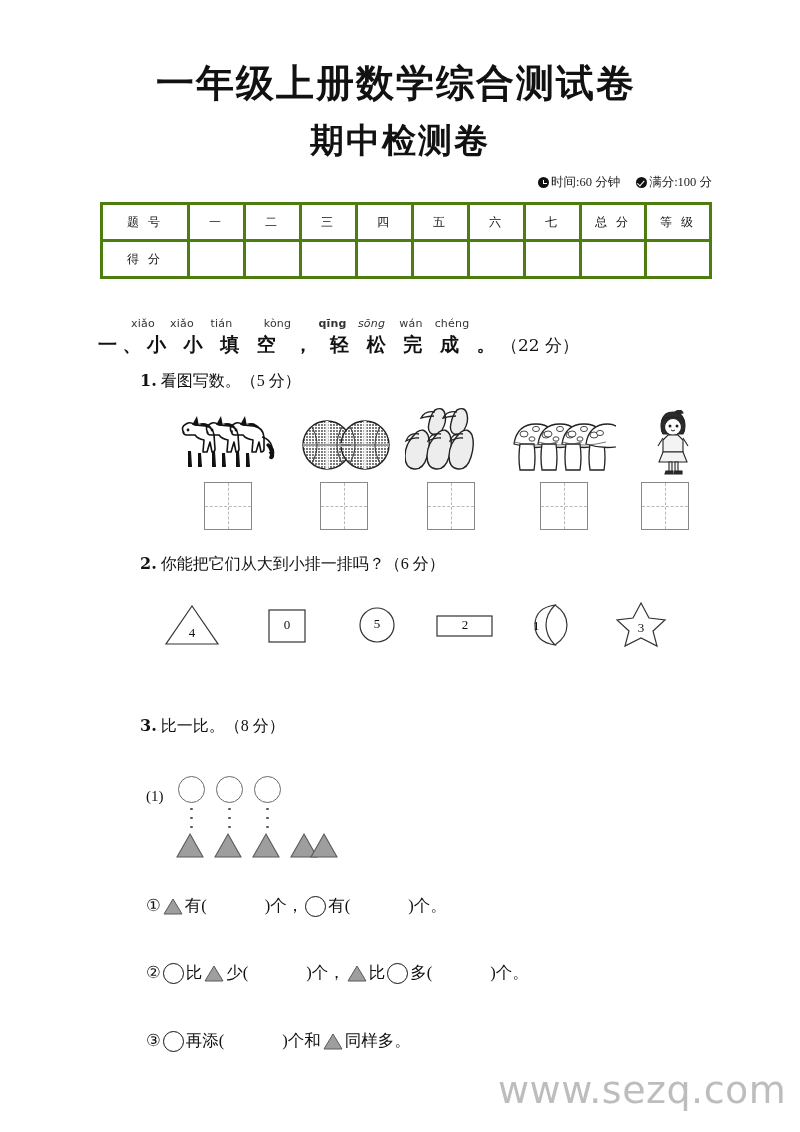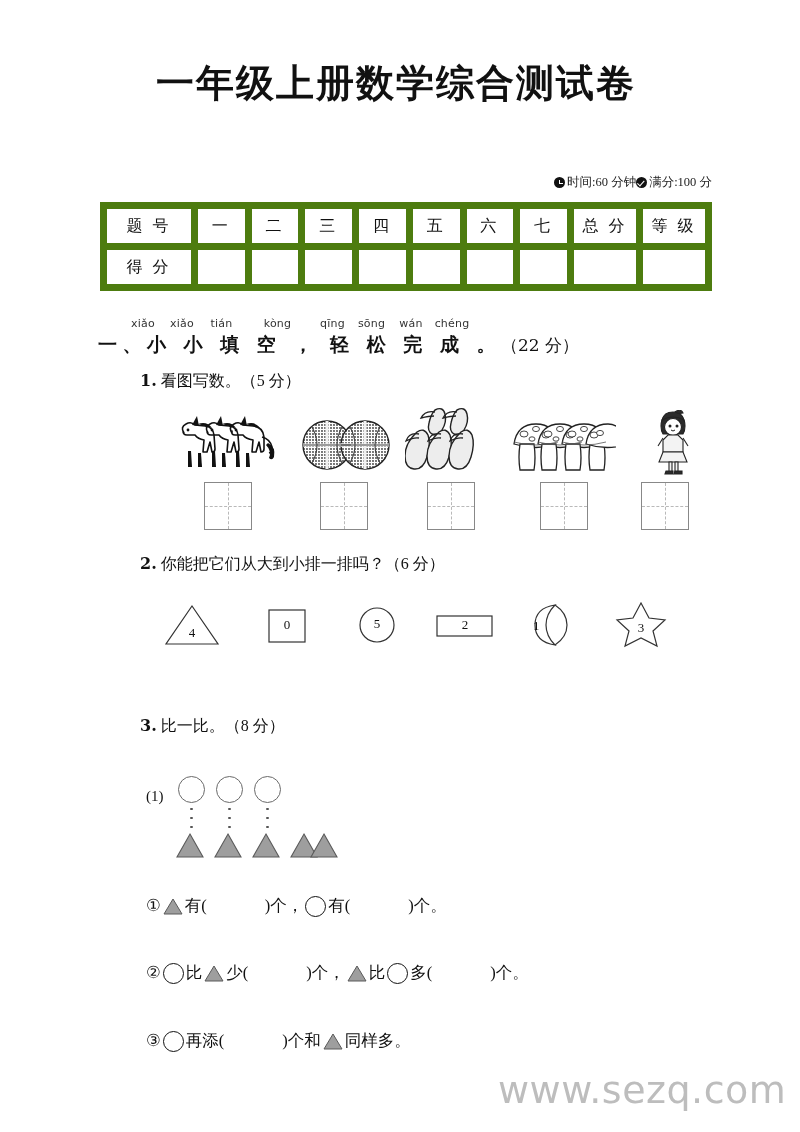--- a/index.html
+++ b/index.html
@@ -51,20 +51,21 @@
 
   
   .meta-line {
     position: absolute;
     top: 174px;
     right: 88px;
     font-size: 12.5px;
     color: #222;
     display: flex;
     align-items: center;
+    gap: 16px;
     font-family: "Liberation Serif", serif;
   }
   .meta-item { display: flex; align-items: center; gap: 2px; white-space: nowrap; }
   .ico-clock, .ico-check {
     display: inline-block;
     width: 11px; height: 11px;
     border-radius: 50%;
     background: #111;
     position: relative;
     flex: 0 0 auto;
@@ -96,25 +97,25 @@
   
   .score-table {
     position: absolute;
     left: 100px;
     top: 202px;
     width: 612px;
     border-collapse: collapse;
     table-layout: fixed;
   }
   .score-table td {
-    border: 7px solid #4d7c0f;
+    border: 3px solid #4d7c0f;
     height: 34px;
     text-align: center;
     vertical-align: middle;
-    font-size: 16px;
+    font-size: 12px;
     font-family: "Liberation Serif", "DejaVu Serif", serif;
     color: #111;
     letter-spacing: 3px;
     padding: 0;
   }
   .score-table td.lbl { width: 84px; }
   .score-table td.wide { width: 62px; }
 
   
   .section-head {
@@ -131,22 +132,22 @@
     font-family: "DejaVu Sans", "Liberation Sans", sans-serif;
     letter-spacing: 0.2px;
     height: 14px;
     padding-left: 26px;
   }
   .pinyin-row span { display: inline-block; text-align: center; }
   .pinyin-row .p1 { width: 38px; }
   .pinyin-row .p2 { width: 40px; }
   .pinyin-row .p3 { width: 39px; }
   .pinyin-row .p4 { width: 73px; }
-  .pinyin-row .p5 { width: 37px; }
-  .pinyin-row .p6 { width: 41px; }
+  .pinyin-row .p5 { width: 37px; font-weight: bold; }
+  .pinyin-row .p6 { width: 41px; font-style: italic; }
   .pinyin-row .p7 { width: 38px; }
   .pinyin-row .p8 { width: 44px; }
   .section-title {
     font-size: 19px;
     font-weight: 700;
     letter-spacing: 5.5px;
     color: #111;
     font-family: "DejaVu Serif", "Liberation Serif", serif;
     white-space: nowrap;
     margin-top: 1px;
@@ -267,20 +268,21 @@
     font-family: "DejaVu Sans", "Liberation Sans", sans-serif;
     letter-spacing: 0.5px;
   }
 </style>
 </head>
 <body>
 
 <div class="page">
 
   <div class="title-main">一年级上册数学综合测试卷</div>
+  <div class="title-sub">期中检测卷</div>
 
   <div class="meta-line">
     <span class="meta-item">
       <span class="ico-clock"></span>
       <span>时间:60 分钟</span>
     </span>
     <span class="meta-item">
       <span class="ico-check"></span>
       <span>满分:100 分</span>
     </span>

